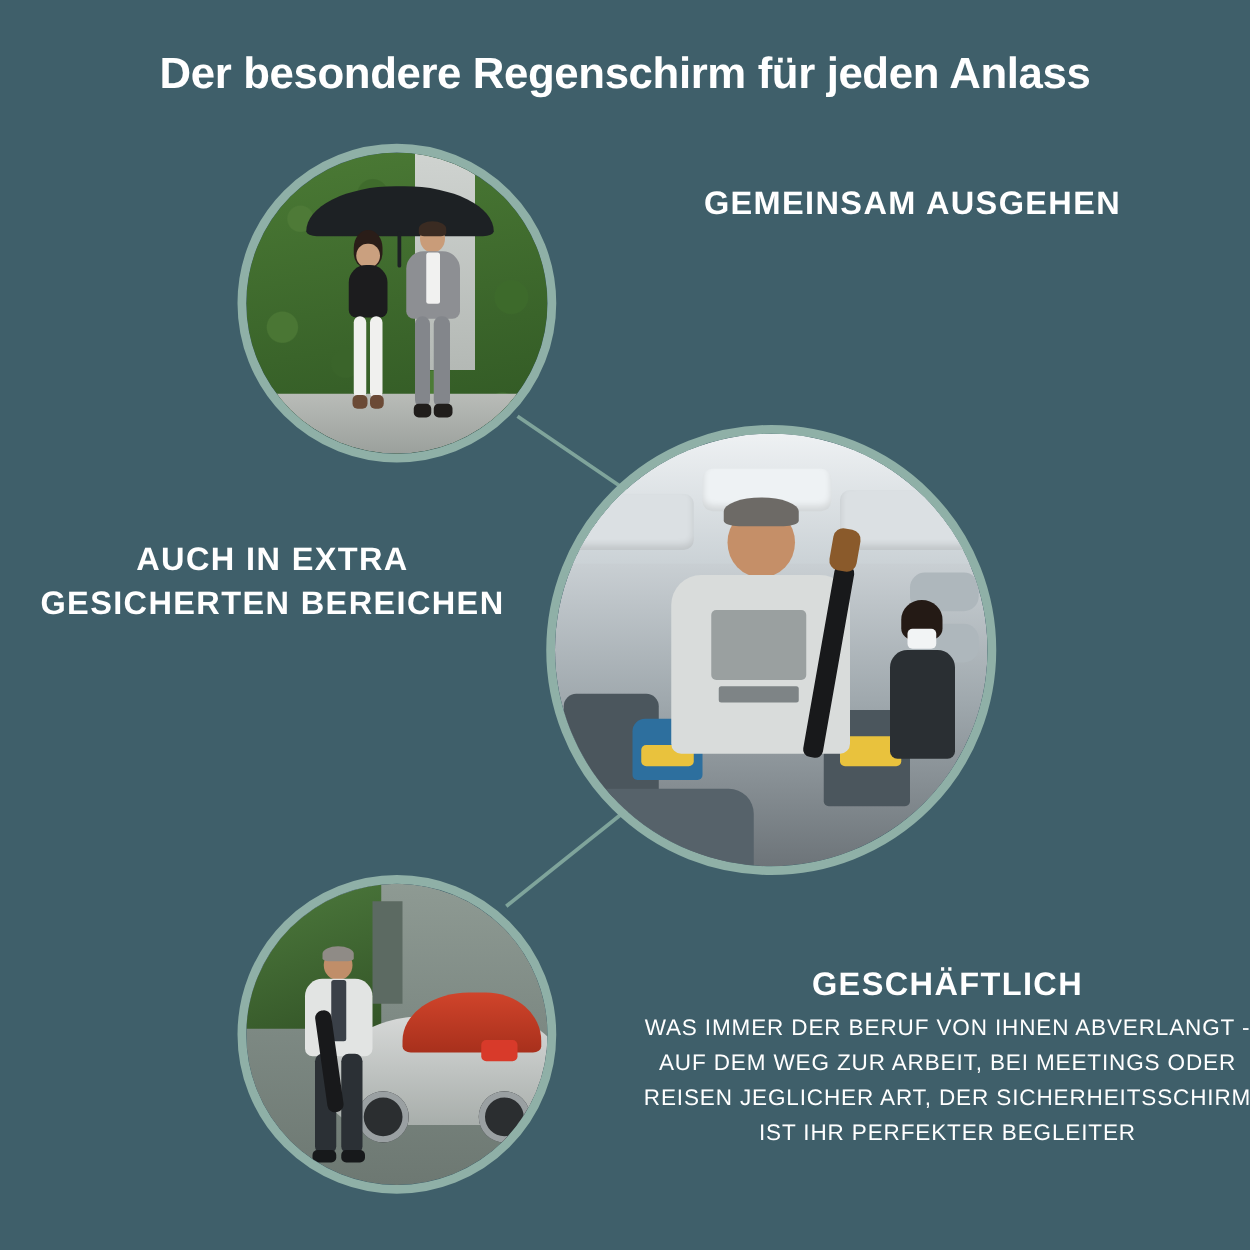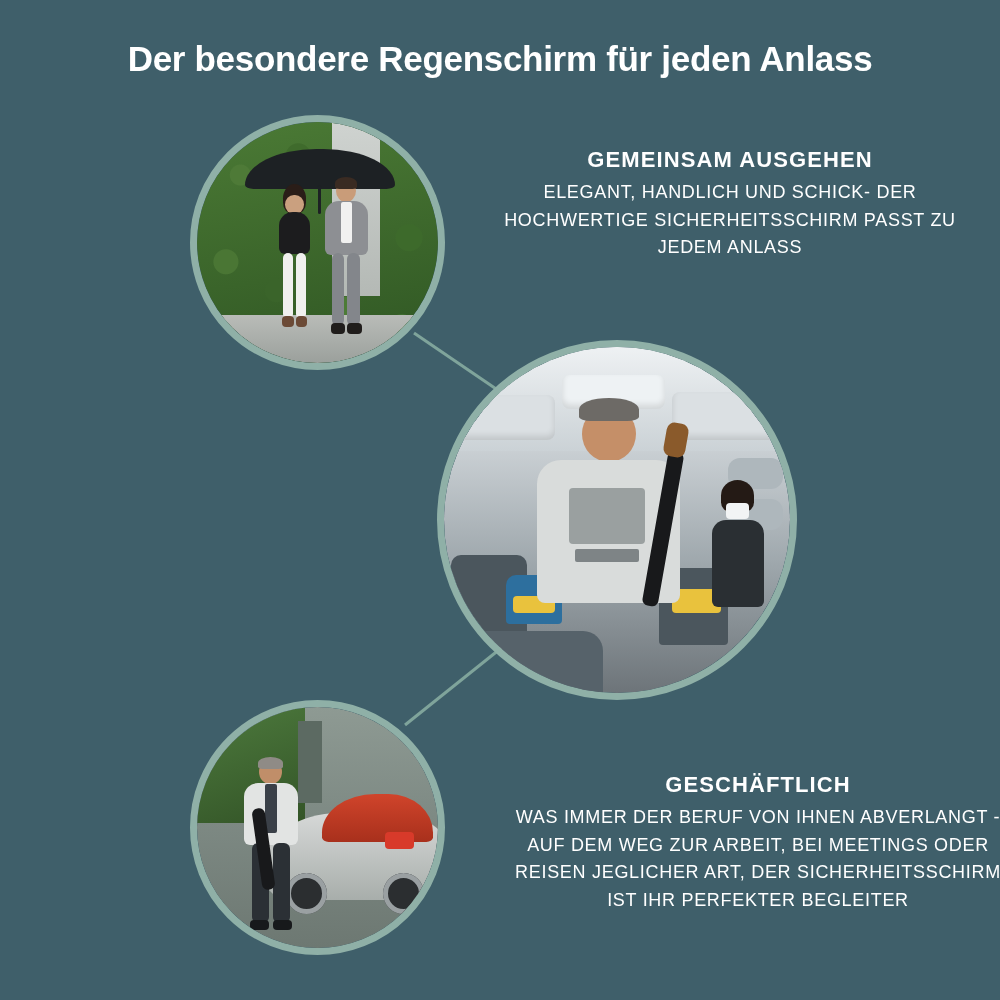--- a/index.html
+++ b/index.html
@@ -79,21 +79,21 @@
     top: 700px;
     width: 255px;
     height: 255px;
   }
 
   
   .block {
     position: absolute;
   }
   .block .heading {
-    font-size: 22px;
+    font-size: 26px;
     font-weight: bold;
     letter-spacing: 1.1px;
     line-height: 1.35;
     margin-bottom: 4px;
   }
   .block .body {
     font-size: 18px;
     letter-spacing: 0.7px;
     line-height: 1.55;
   }
@@ -307,24 +307,24 @@
         <div class="leg" style="left:16%; top:92%; width:30%; height:6%; background:#17191b; border-radius:4px;"></div>
         <div class="leg" style="left:52%; top:92%; width:30%; height:6%; background:#17191b; border-radius:4px;"></div>
       </div>
 
       <div class="umbrella-stick" style="left:25%; top:42%; width:13px; height:34%; background:#18191b; transform:rotate(-8deg); border-radius:6px;"></div>
     </div>
   </div>
 
   <div class="block" id="block-ausgehen">
     <div class="heading">GEMEINSAM AUSGEHEN</div>
-    <div class="body">ELEGANT, HANDLICH UND SCHICK-  DER HOCHWERTIGE SICHERHEITSSCHIRM PASST ZU JEDEM ANLASS</div>
   </div>
 
   <div class="block" id="block-gesichert">
+    <div class="heading">AUCH IN EXTRA GESICHERTEN BEREICHEN</div>
   </div>
 
   <div class="block" id="block-geschaeftlich">
     <div class="heading">GESCHÄFTLICH</div>
     <div class="body">WAS IMMER DER BERUF VON IHNEN ABVERLANGT - AUF DEM WEG ZUR ARBEIT, BEI MEETINGS ODER REISEN JEGLICHER ART, DER SICHERHEITSSCHIRM IST IHR PERFEKTER BEGLEITER</div>
   </div>
 
 </div>
 
 </body></html>

